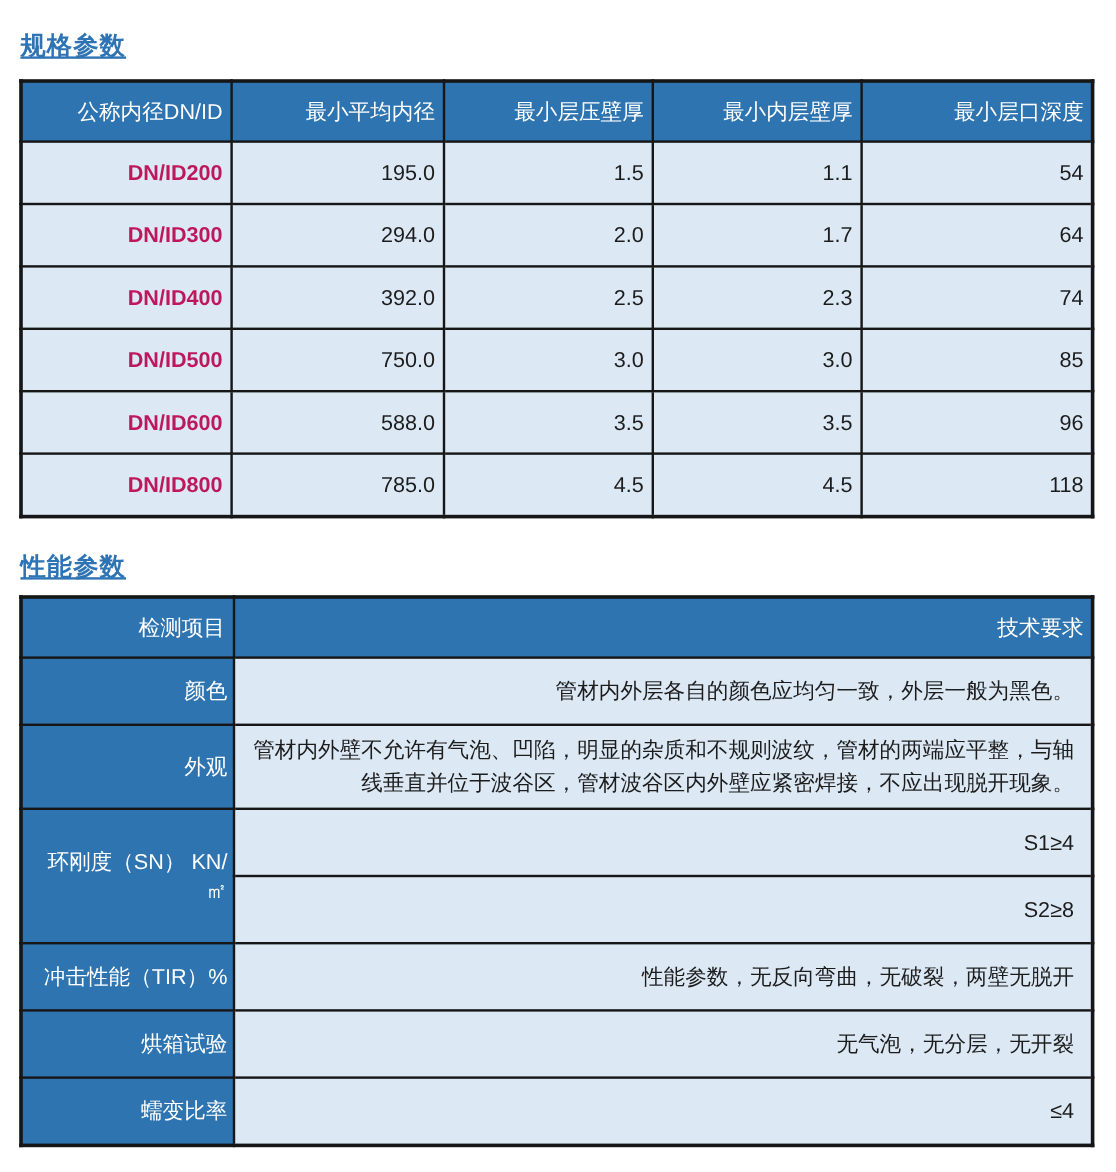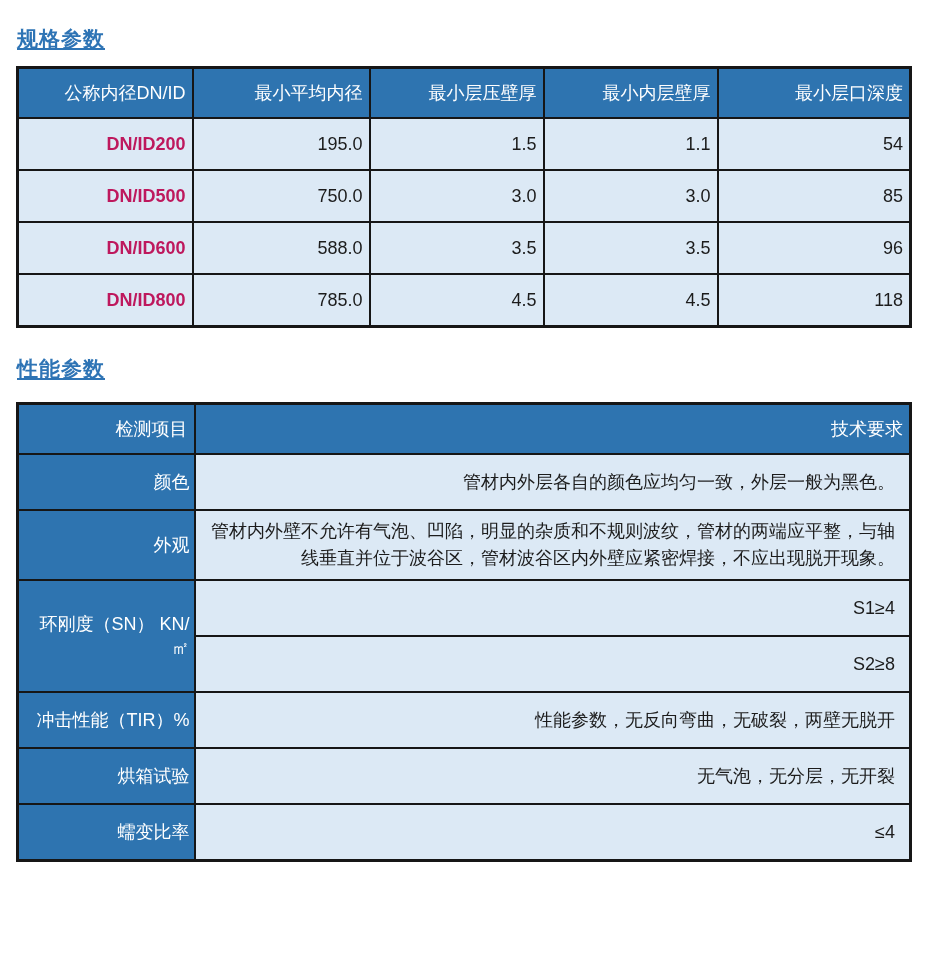--- a/index.html
+++ b/index.html
@@ -22,21 +22,21 @@
     color: var(--title-color, #2E74B5);
     font-size: 21px;
     line-height: 1.2;
     font-weight: bold;
     margin: 0 0 15px 1px;
     letter-spacing: 1px;
     text-decoration: underline;
   }
   .section-title.perf {
     margin-top: 28px;
-    margin-bottom: 21px;
+    margin-bottom: 11px;
   }
   table {
     width: 100%;
     border-collapse: collapse;
     table-layout: fixed;
     border: 3px solid var(--border-color, #161616);
   }
   th, td {
     border: 2px solid var(--border-color, #161616);
     text-align: right;
@@ -97,20 +97,34 @@
     </thead>
     <tbody id="spec-body">
         <tr>
           <td class="row-head">DN/ID200</td>
           <td>195.0</td>
           <td>1.5</td>
           <td>1.1</td>
           <td>54</td>
         </tr>
         <tr>
+          <td class="row-head">DN/ID300</td>
+          <td>294.0</td>
+          <td>2.0</td>
+          <td>1.7</td>
+          <td>64</td>
+        </tr>
+        <tr>
+          <td class="row-head">DN/ID400</td>
+          <td>392.0</td>
+          <td>2.5</td>
+          <td>2.3</td>
+          <td>74</td>
+        </tr>
+        <tr>
           <td class="row-head">DN/ID500</td>
           <td>750.0</td>
           <td>3.0</td>
           <td>3.0</td>
           <td>85</td>
         </tr>
         <tr>
           <td class="row-head">DN/ID600</td>
           <td>588.0</td>
           <td>3.5</td>

